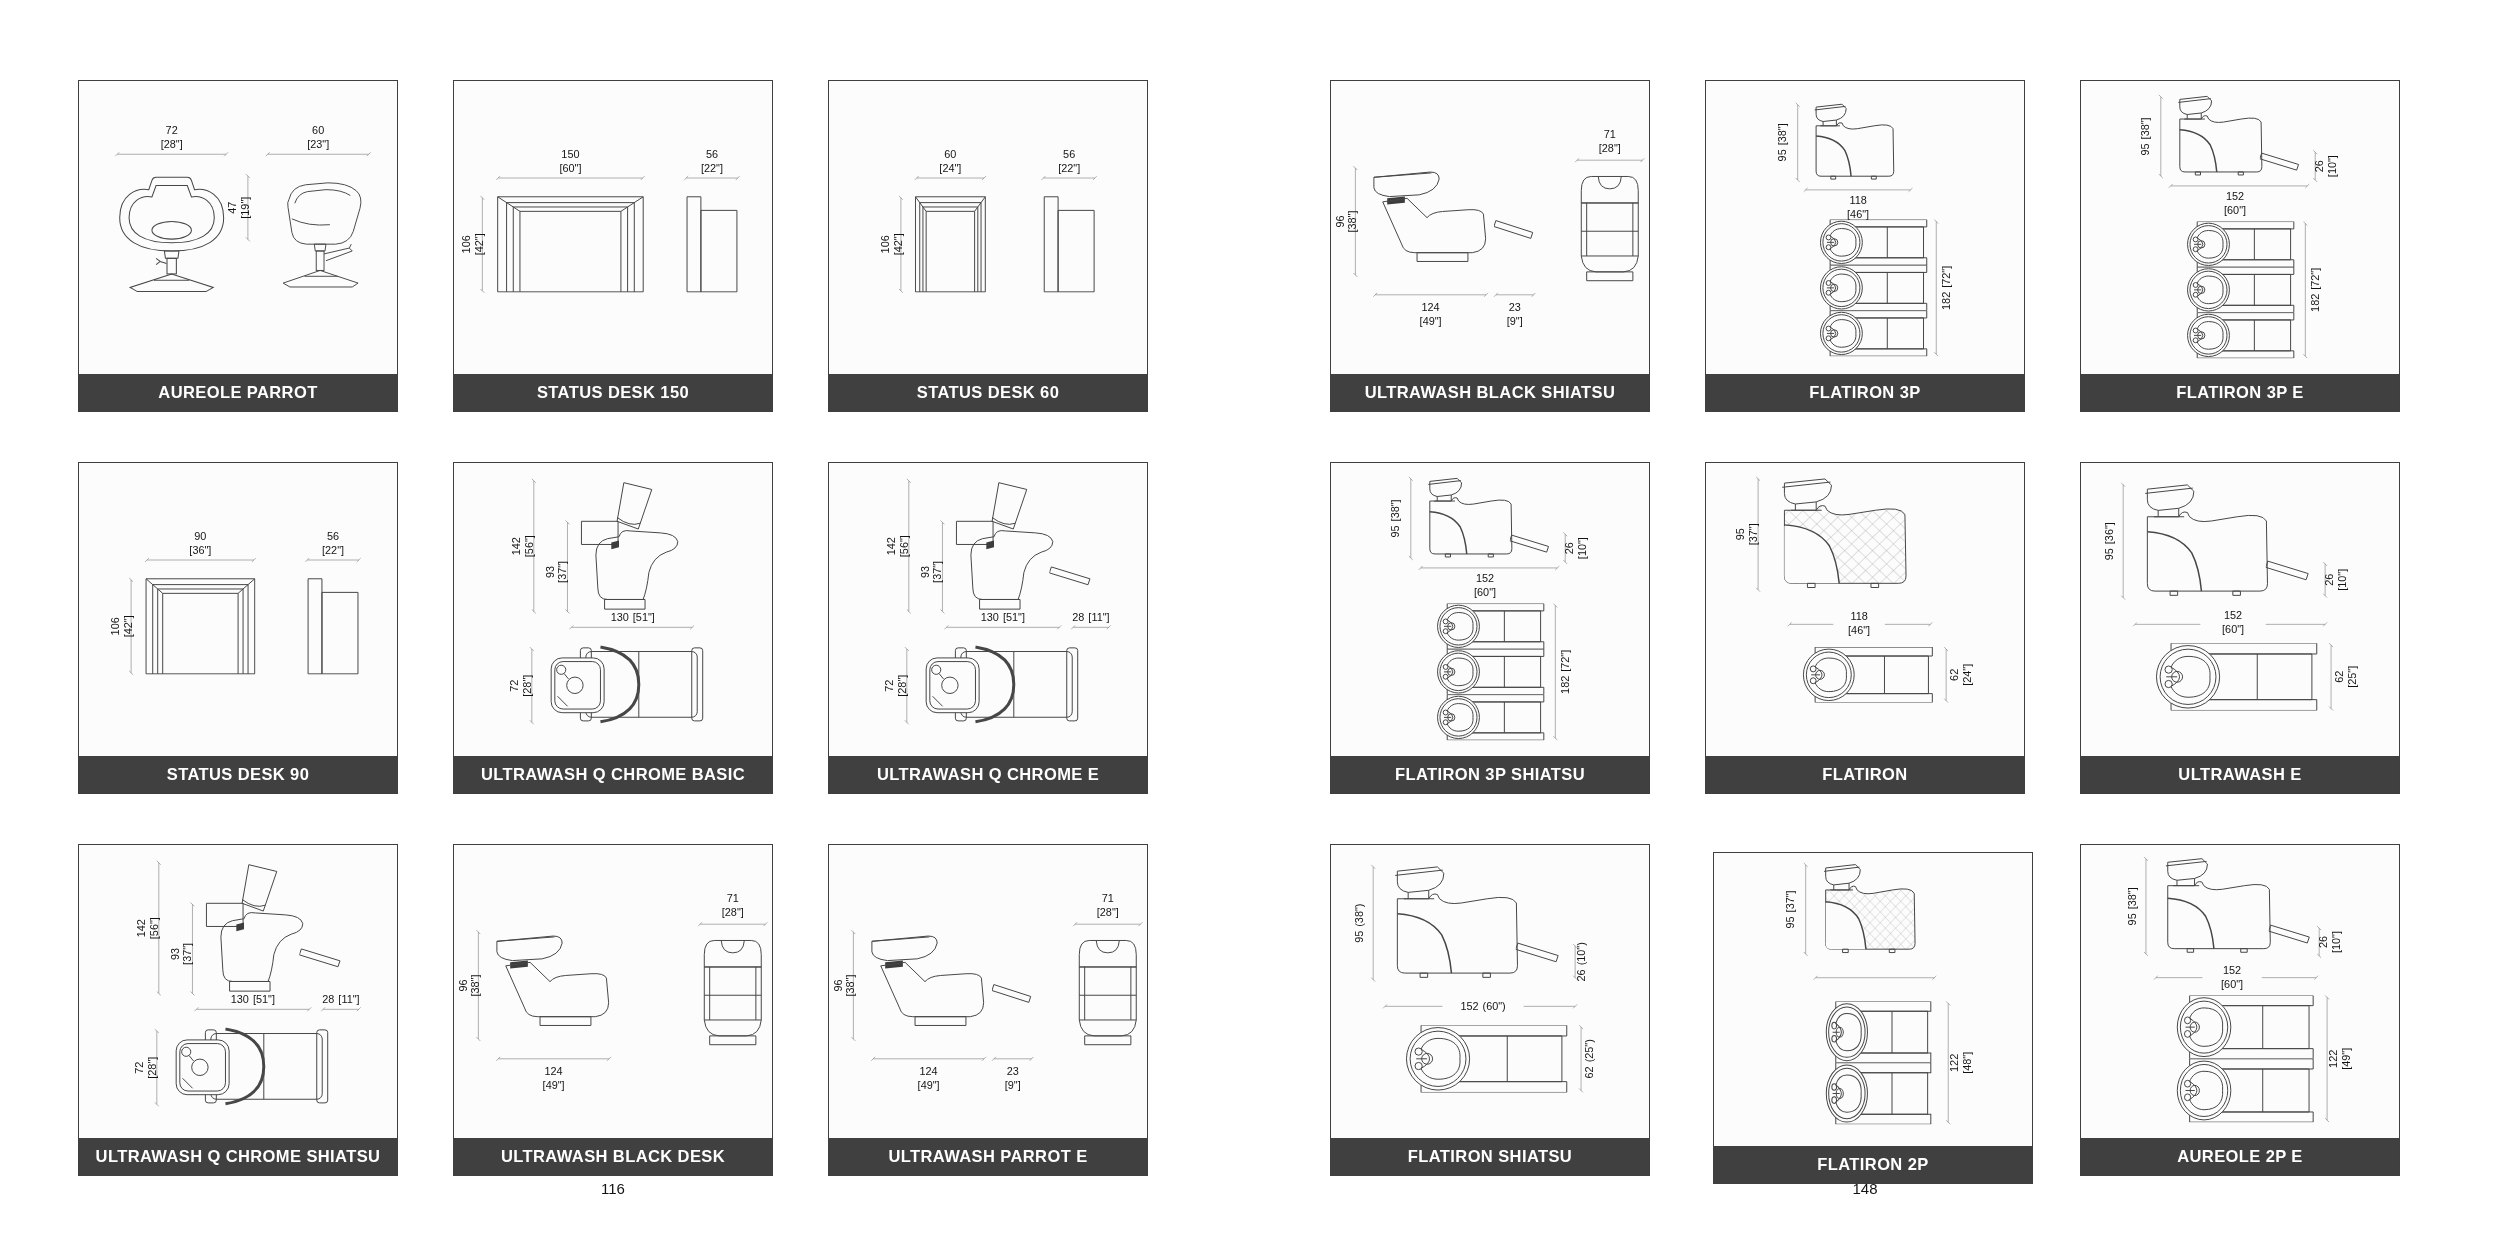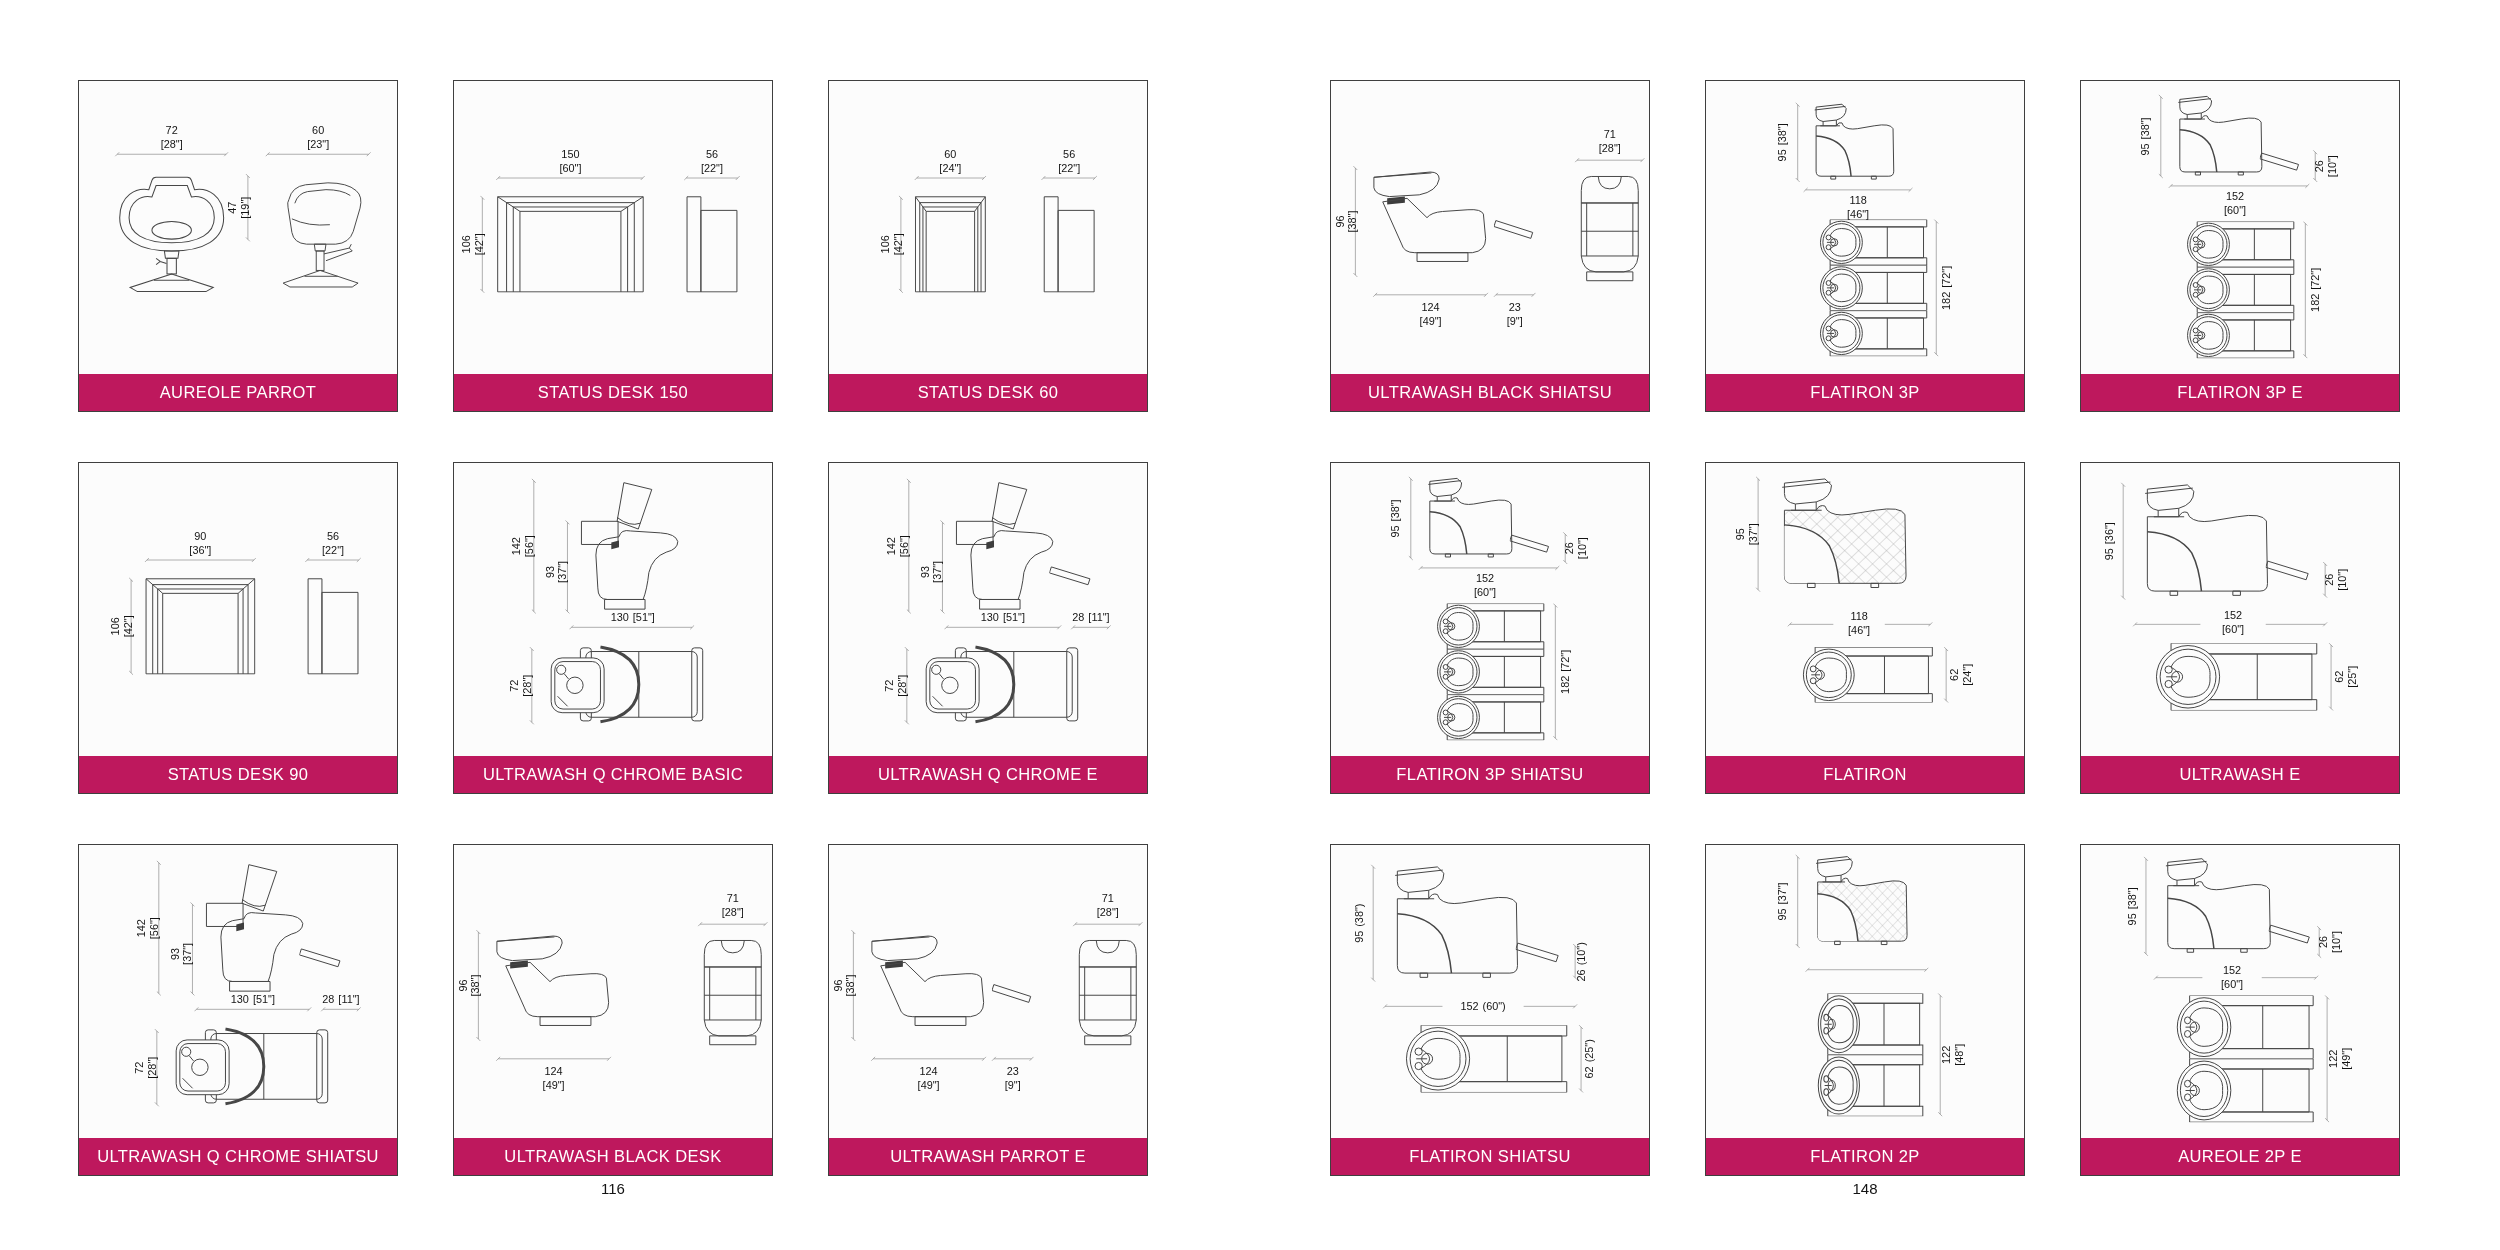--- a/index.html
+++ b/index.html
@@ -3,21 +3,21 @@
 <meta charset="utf-8">
 <style>
   html,body{margin:0;padding:0}
   body{width:2500px;height:1250px;background:#ffffff;font-family:"Liberation Sans",sans-serif;position:relative;overflow:hidden}
   .page{position:absolute;top:80px}
   #pageL{left:78px}
   #pageR{left:1330px}
   .grid{display:grid;grid-template-columns:repeat(3,320px);gap:50px 55px}
   .card{width:320px;height:332px;background:#fcfcfc;border:1px solid #3f3f3f;box-sizing:border-box;display:flex;flex-direction:column}
   .card svg.draw{flex:1;width:100%;display:block}
-  .cap{height:37px;background:#be185d;color:#ffffff;font-weight:400;font-size:16.5px;letter-spacing:.4px;display:flex;align-items:center;justify-content:center;white-space:nowrap}
+  .cap{height:37px;background:#404040;color:#ffffff;font-weight:700;font-size:16.5px;letter-spacing:.4px;display:flex;align-items:center;justify-content:center;white-space:nowrap}
   .pnum{position:absolute;top:1180px;width:1070px;text-align:center;font-size:15px;color:#141414}
   #pnumL{left:78px}
   #pnumR{left:1330px}
   .dt{font-family:"Liberation Sans",sans-serif;font-size:11px;fill:#141414;text-anchor:middle}
   .dim{stroke:#9b9b9b;stroke-width:.8;fill:none;marker-start:url(#tk);marker-end:url(#tk)}
   .dimL{marker-end:none}
   .dimR{marker-start:none}
   use{stroke:#474747;stroke-width:1;fill:none}
 </style>
 </head>
@@ -410,21 +410,21 @@
       <text class="dt" x="153" y="167"><tspan>152</tspan><tspan dx="4">(60")</tspan></text>
       <line class="dim" x1="246" y1="102" x2="246" y2="134"></line>
       <text class="dt" transform="translate(256,118) rotate(-90)"><tspan>26</tspan><tspan dx="4">(10")</tspan></text>
       <use href="#flat-top" x="56" y="182" width="184" height="68"></use>
       <line class="dim" x1="252" y1="184" x2="252" y2="248"></line>
       <text class="dt" transform="translate(264,216) rotate(-90)"><tspan>62</tspan><tspan dx="4">(25")</tspan></text>
     </svg>
     <figcaption class="cap">FLATIRON SHIATSU</figcaption>
   </figure>
 
-  <figure class="card" style="margin:0">
+  <figure class="card" style="margin:8px">
     <svg class="draw" viewBox="0 0 320 296">
       <use href="#flat-side-quilt" x="100" y="10" width="122" height="94"></use>
       <line class="dim" x1="92" y1="12" x2="92" y2="102"></line>
       <text class="dt" transform="translate(80,57) rotate(-90)"><tspan>95</tspan><tspan dx="4">[37"]</tspan></text>
       <line class="dim" x1="102" y1="126" x2="222" y2="126"></line>
       <use href="#flat-top" x="100" y="150" width="120" height="62"></use>
       <use href="#flat-top" x="100" y="212" width="120" height="62"></use>
       <line class="dim" x1="236" y1="152" x2="236" y2="272"></line>
       <text class="dt" transform="translate(246,212) rotate(-90)"><tspan x="0" y="0">122</tspan><tspan x="0" y="13">[48"]</tspan></text>
     </svg>

